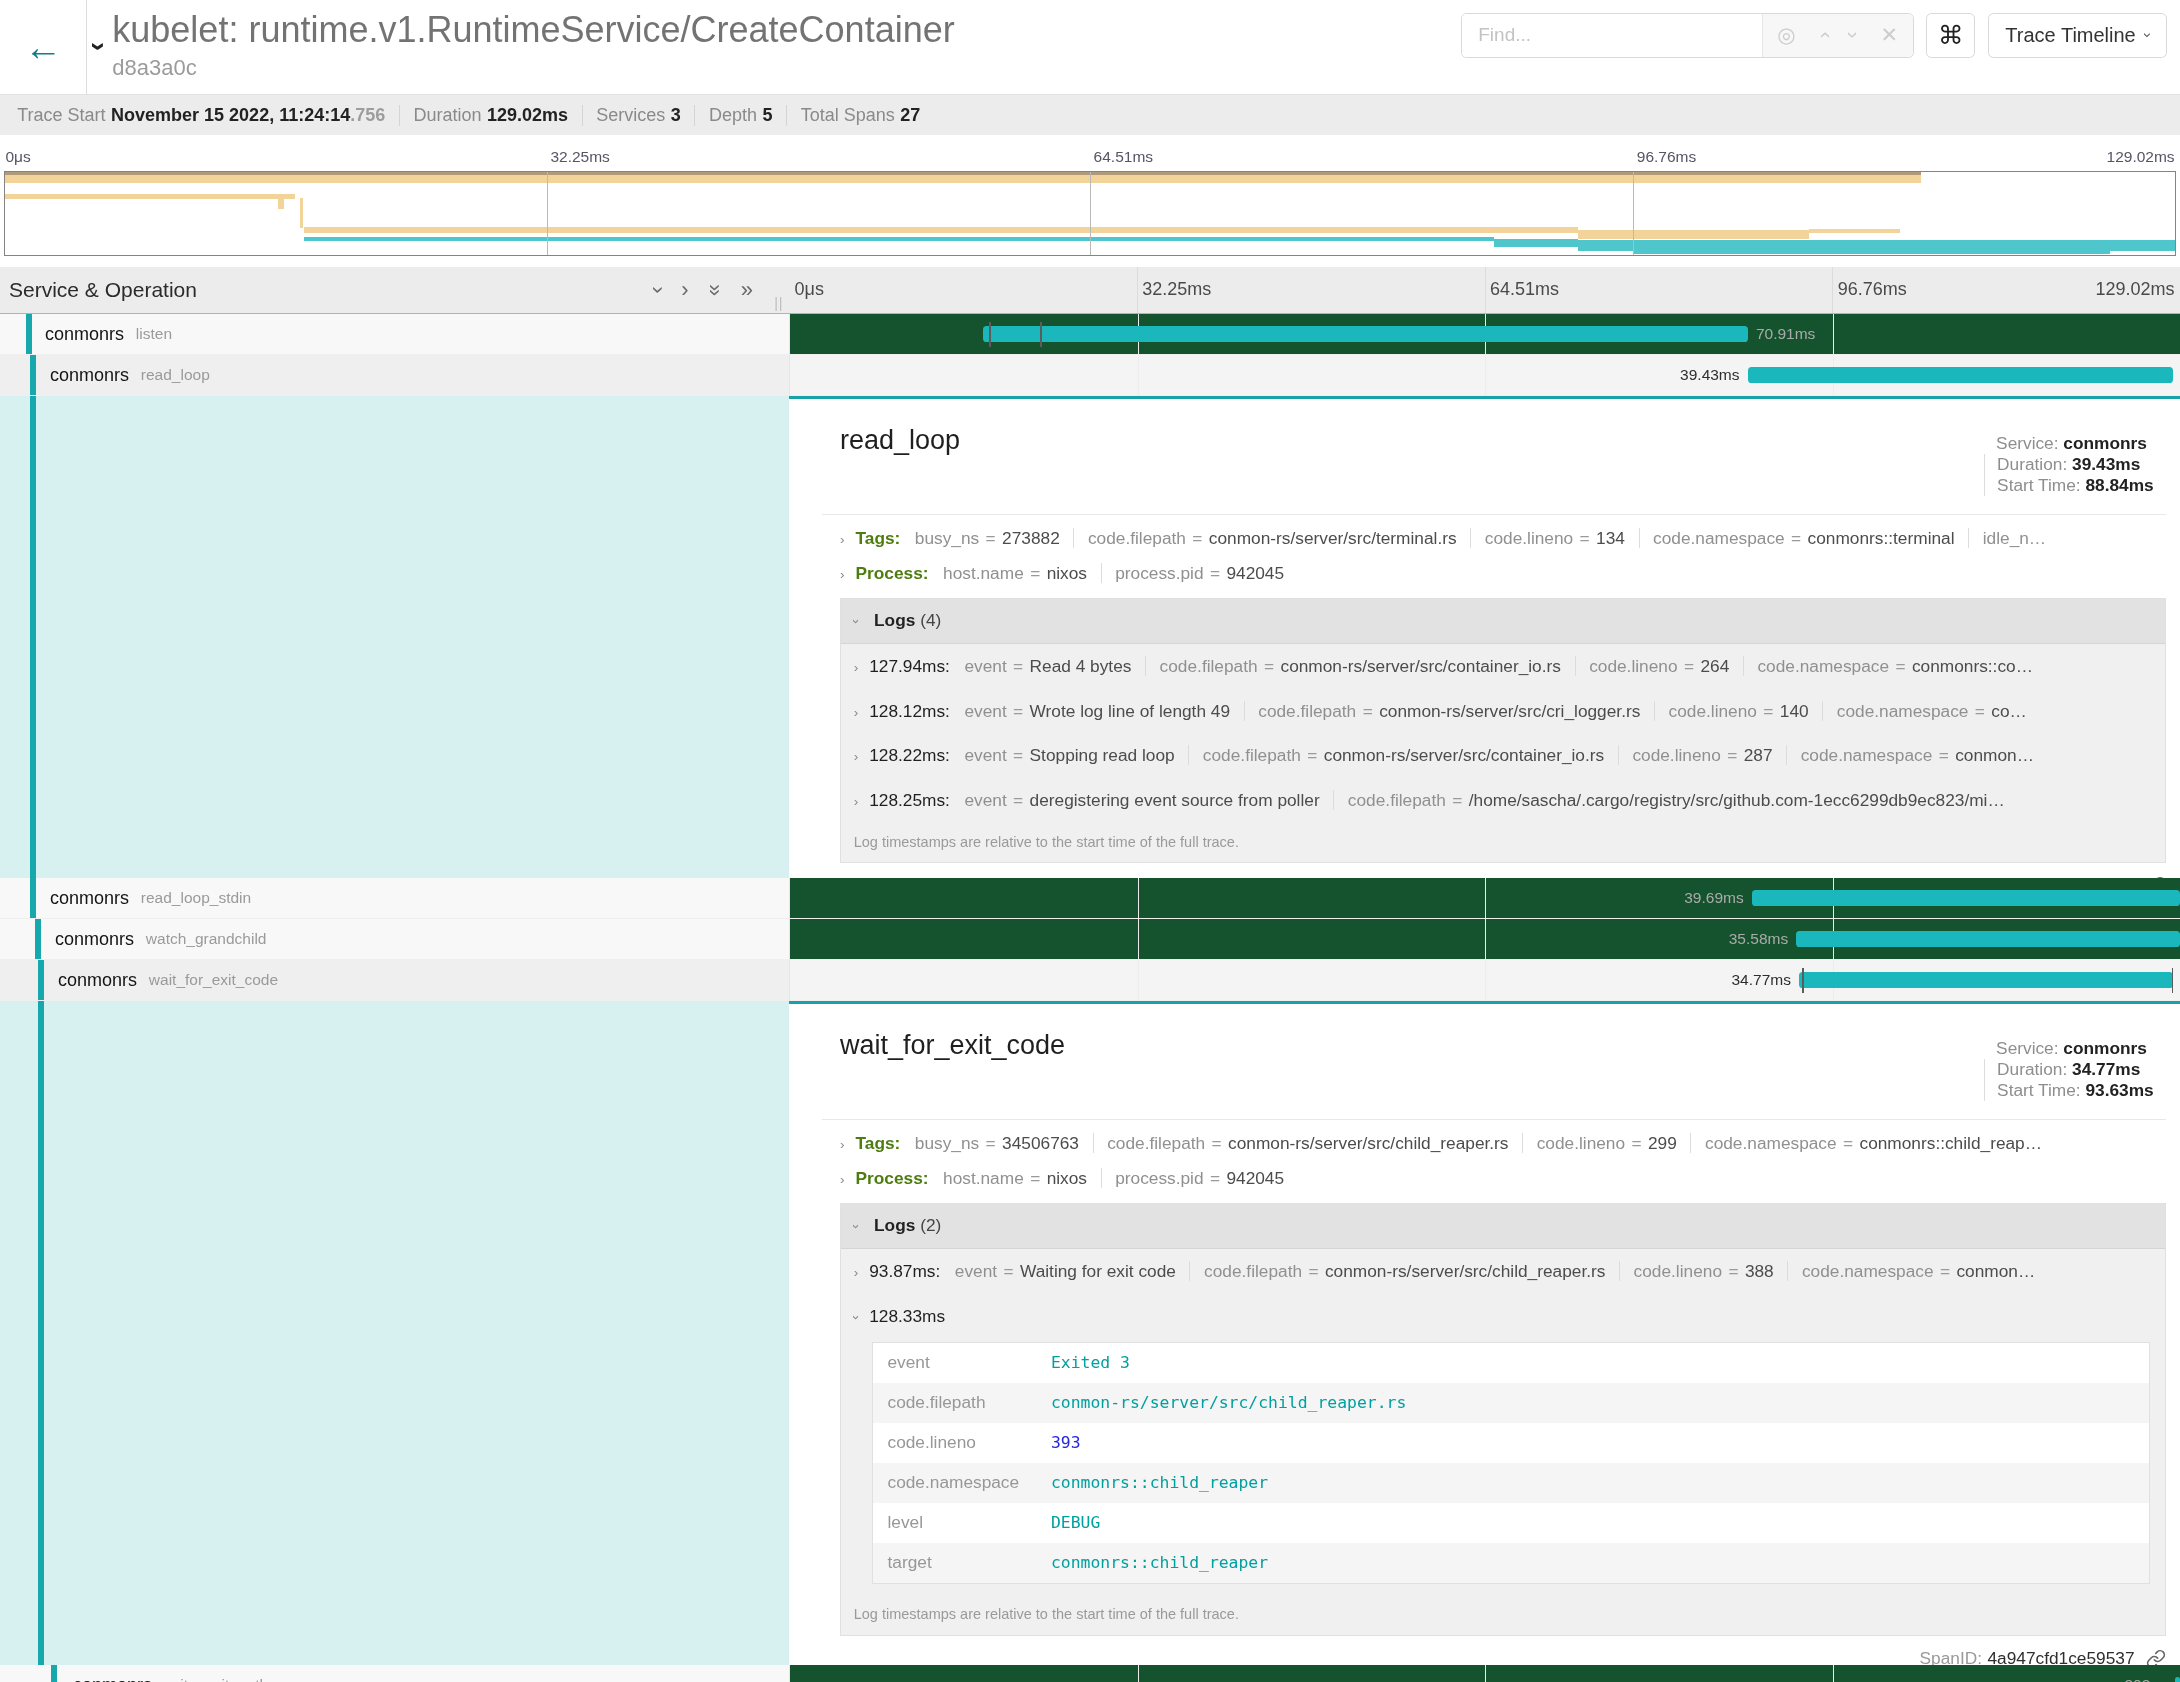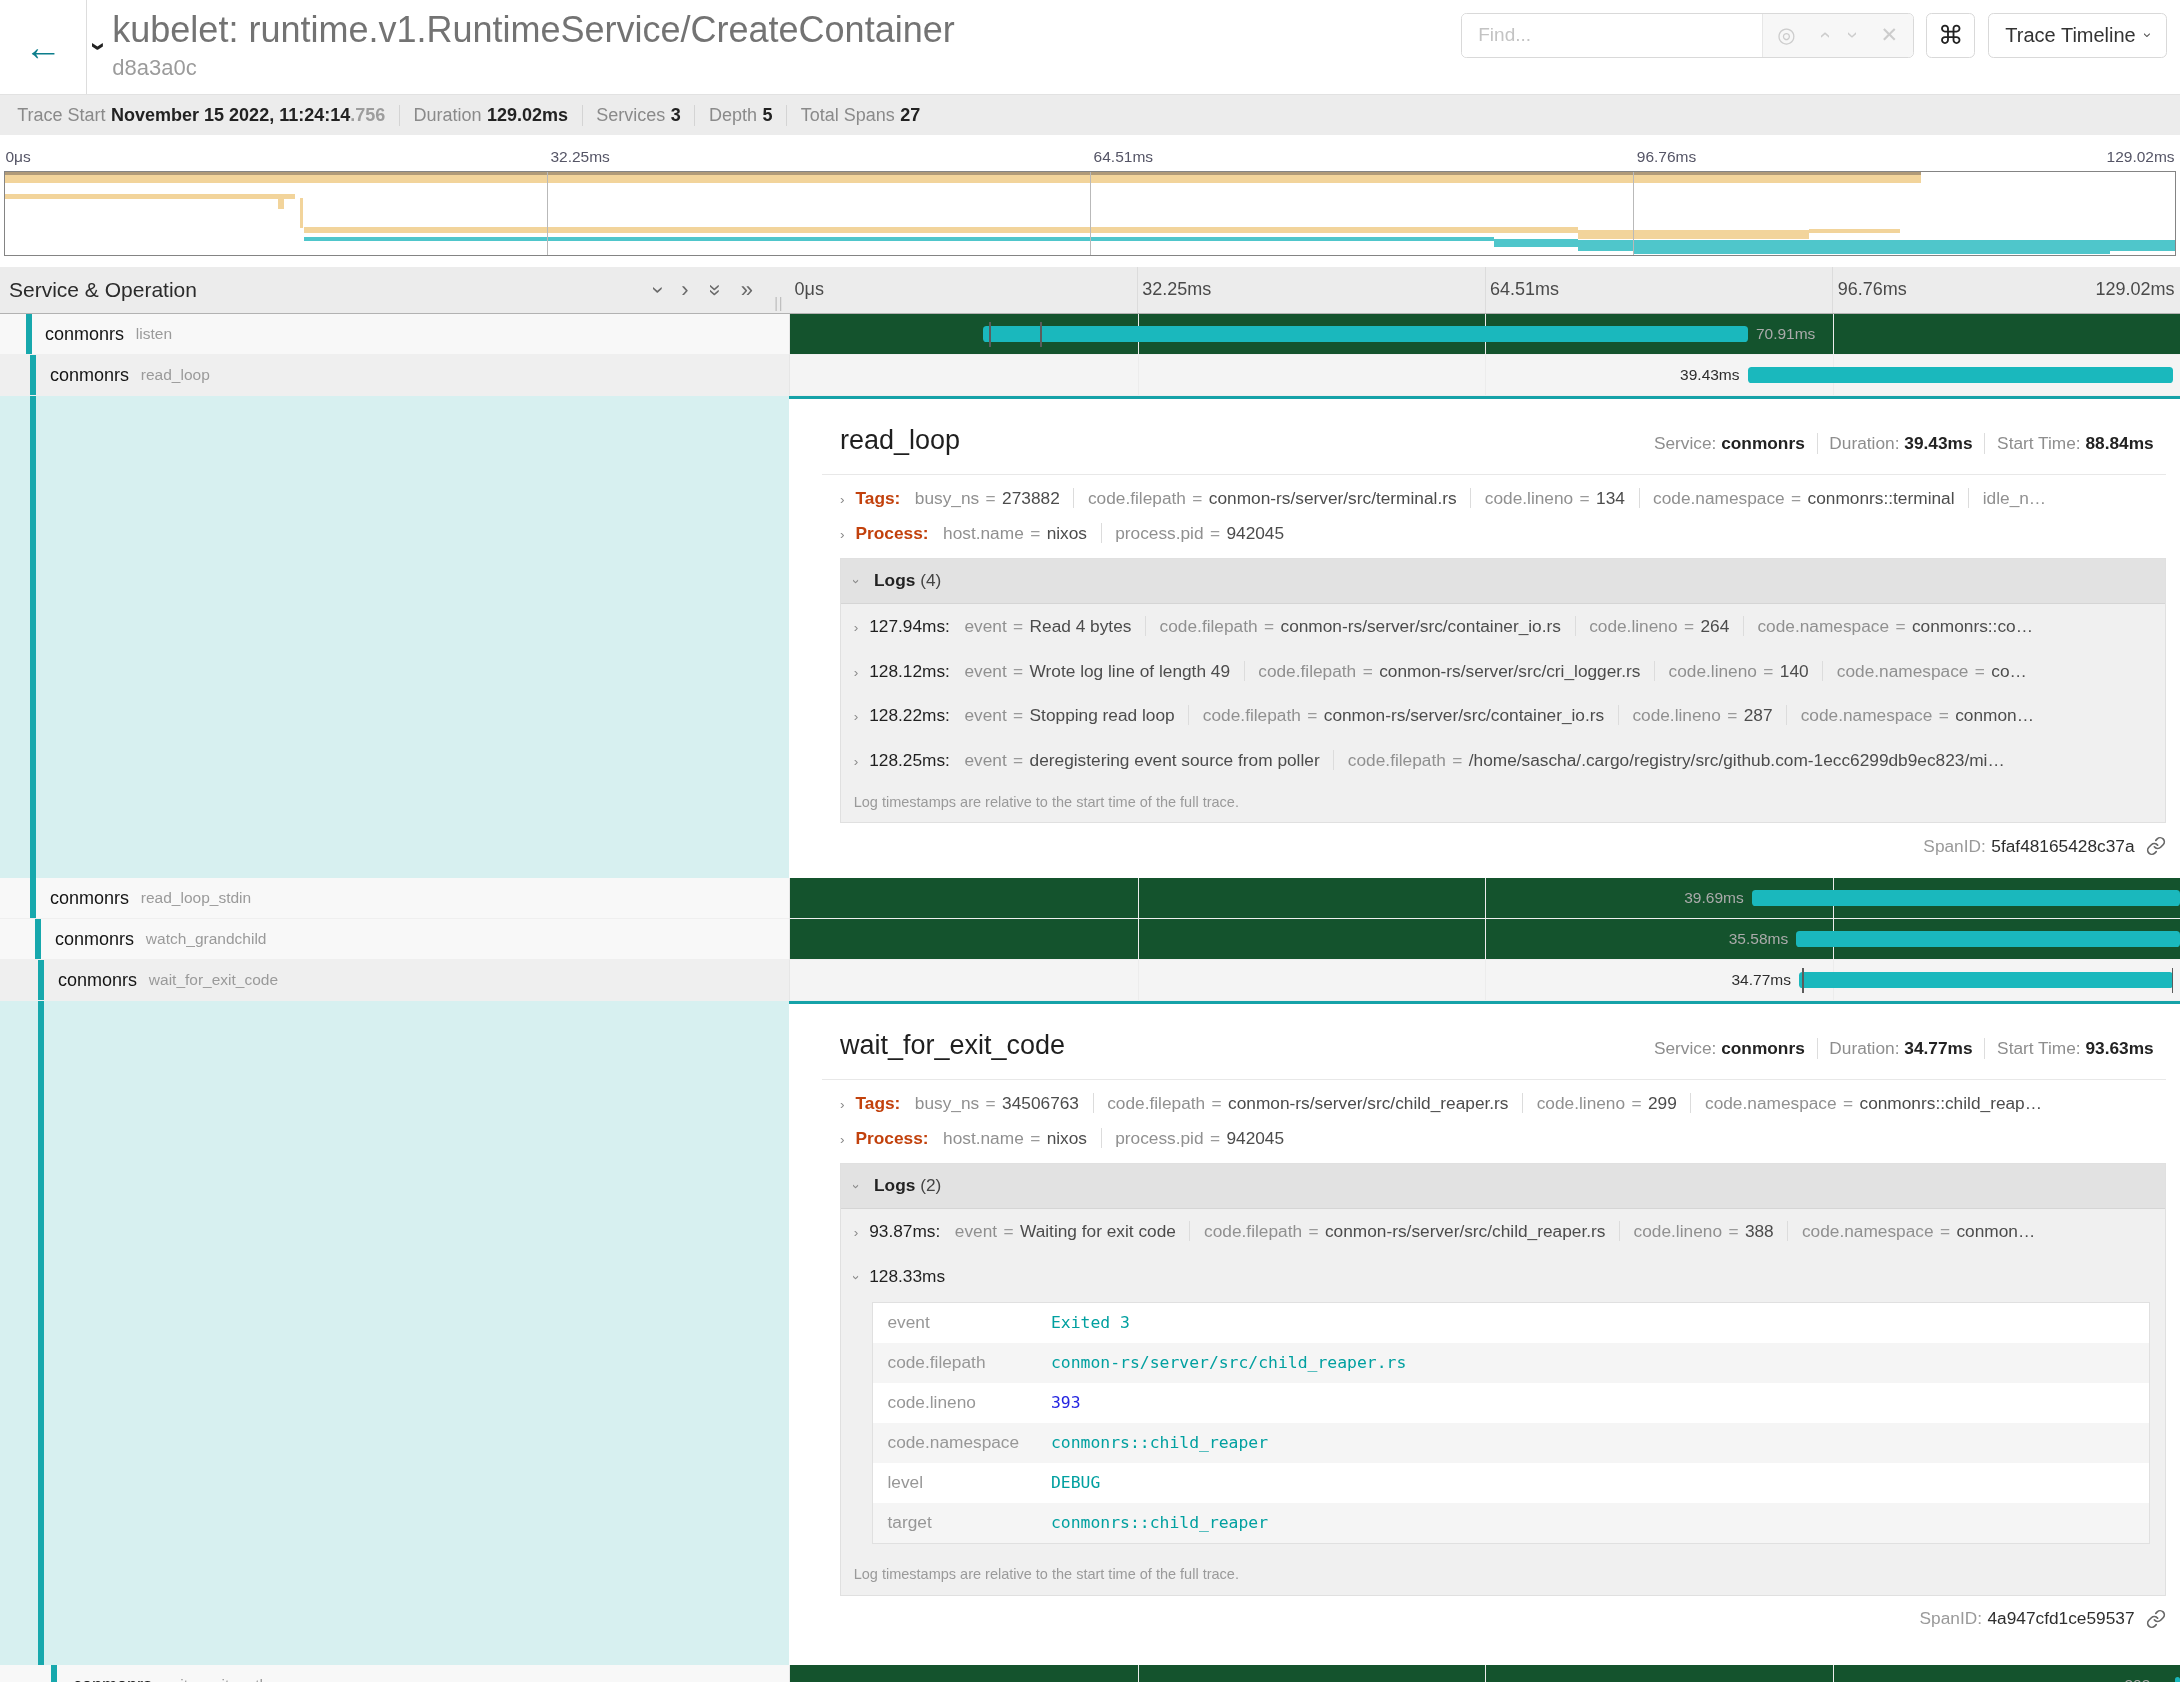--- a/index.html
+++ b/index.html
@@ -73,28 +73,28 @@
 
   
   .drow { display:flex; }
   .drow1 { height:482px; }
   .drow2 { height:664px; }
   .dleft { width:789px; background:#d7f0f0; position:relative; }
   .dstrip { position:absolute; top:0; bottom:0; width:6.4px; background:#17a8ad; }
   .dpanel { flex:1; background:#fff; border-top:3.6px solid #16a2a8; padding:25.5px 14.5px 0 51px; position:relative; overflow:hidden; }
   .dhead { display:flex; align-items:baseline; }
   .dhead h2 { font-size:27px; font-weight:500; color:#1f1f1f; }
-  .dmeta { margin-left:auto; font-size:17.3px; color:#8e8e8e; display:flex; }
+  .dmeta { margin-left:auto; font-size:17.3px; color:#8e8e8e; display:flex;flex-direction:column; }
   .dmeta > span { padding:0 11.8px; white-space:nowrap; }
   .dmeta > span + span { border-left:0.9px solid #ddd; }
   .dmeta b { color:#222; font-weight:700; }
   .dsep { border:0; border-top:1.8px solid #e8e8e8; margin:18px 0 12.7px -18px; }
   .trow { display:flex; align-items:baseline; font-size:17.3px; margin:13.6px 0; color:#555; cursor:pointer; overflow:hidden; white-space:nowrap; }
   .tchev { color:#8a8a8a; font-size:13.6px; margin-right:11px; flex:none; }
-  .tlabel { color:#c2410c; margin-right:14.5px; font-weight:700; flex:none; }
+  .tlabel { color:#4d7c0f; margin-right:14.5px; font-weight:700; flex:none; }
   .kvwrap { overflow:hidden; white-space:nowrap; }
   .kv { padding:0 13.6px; white-space:nowrap; }
   .kv:first-child { padding-left:0; }
   .kv + .kv { border-left:0.9px solid #dcdcdc; }
   .kv .k { color:#909090; }
   .kv .eq { color:#9a9a9a; margin:0 6.4px; }
   .kv .v { color:#4c4c4c; }
 
   .logs { background:#f0f0f0; border:0.9px solid #e0e0e0; margin-top:7.3px; }
   .logs-head { background:#e2e2e2; border-bottom:0.9px solid #d5d5d5; padding:11.8px 12.7px; font-size:17.3px; color:#222; cursor:pointer; }

